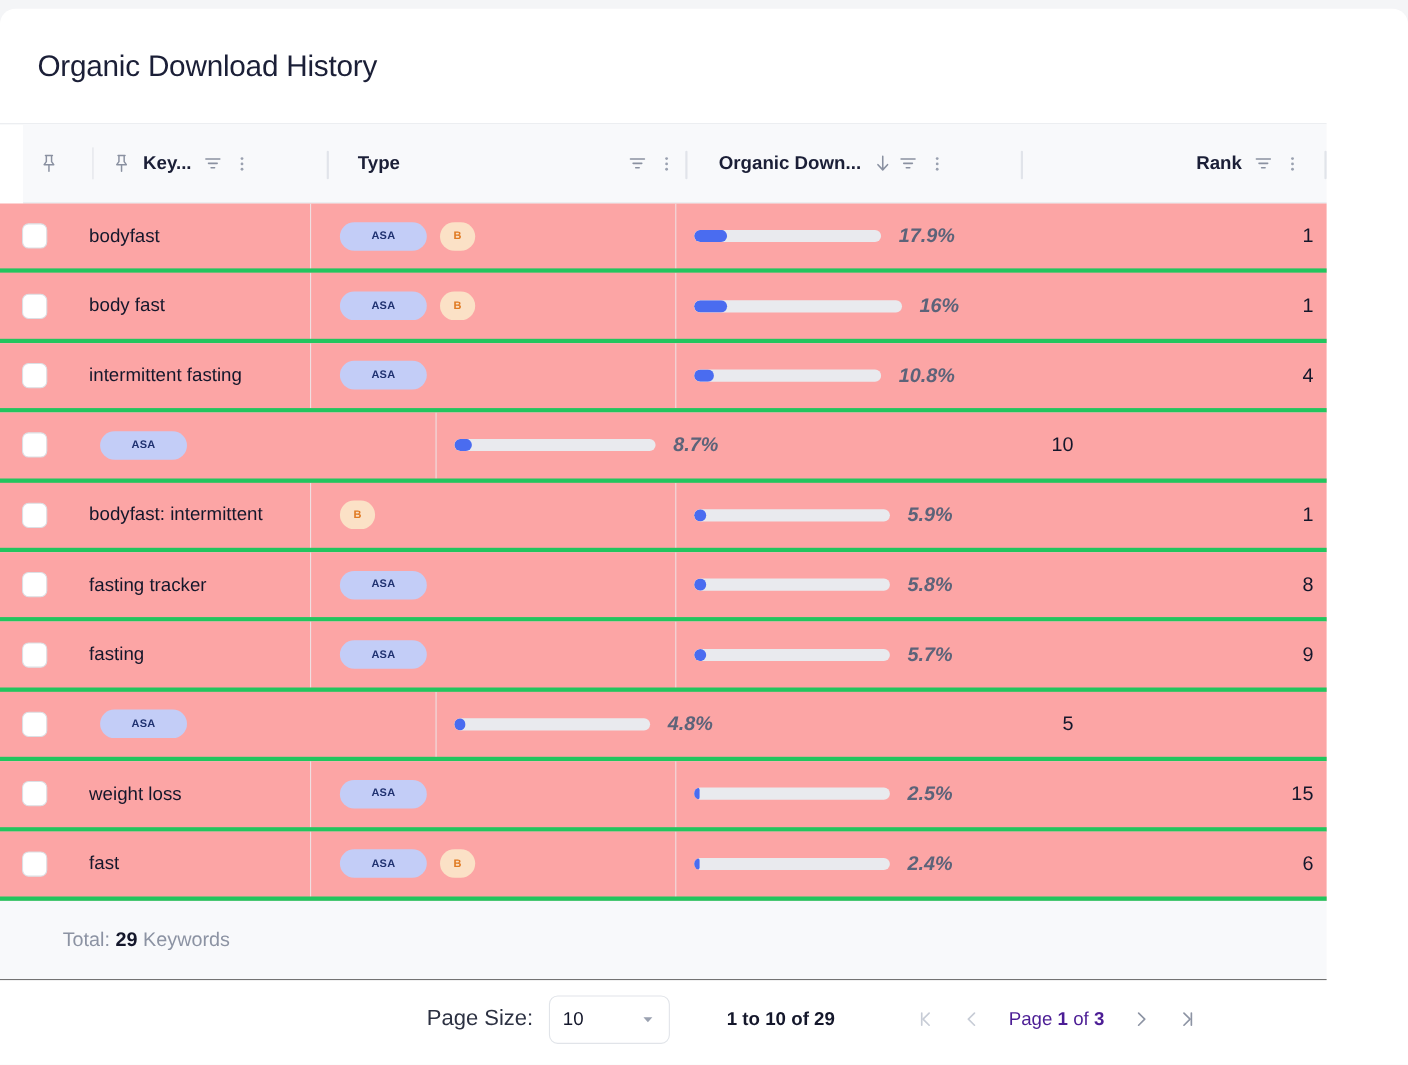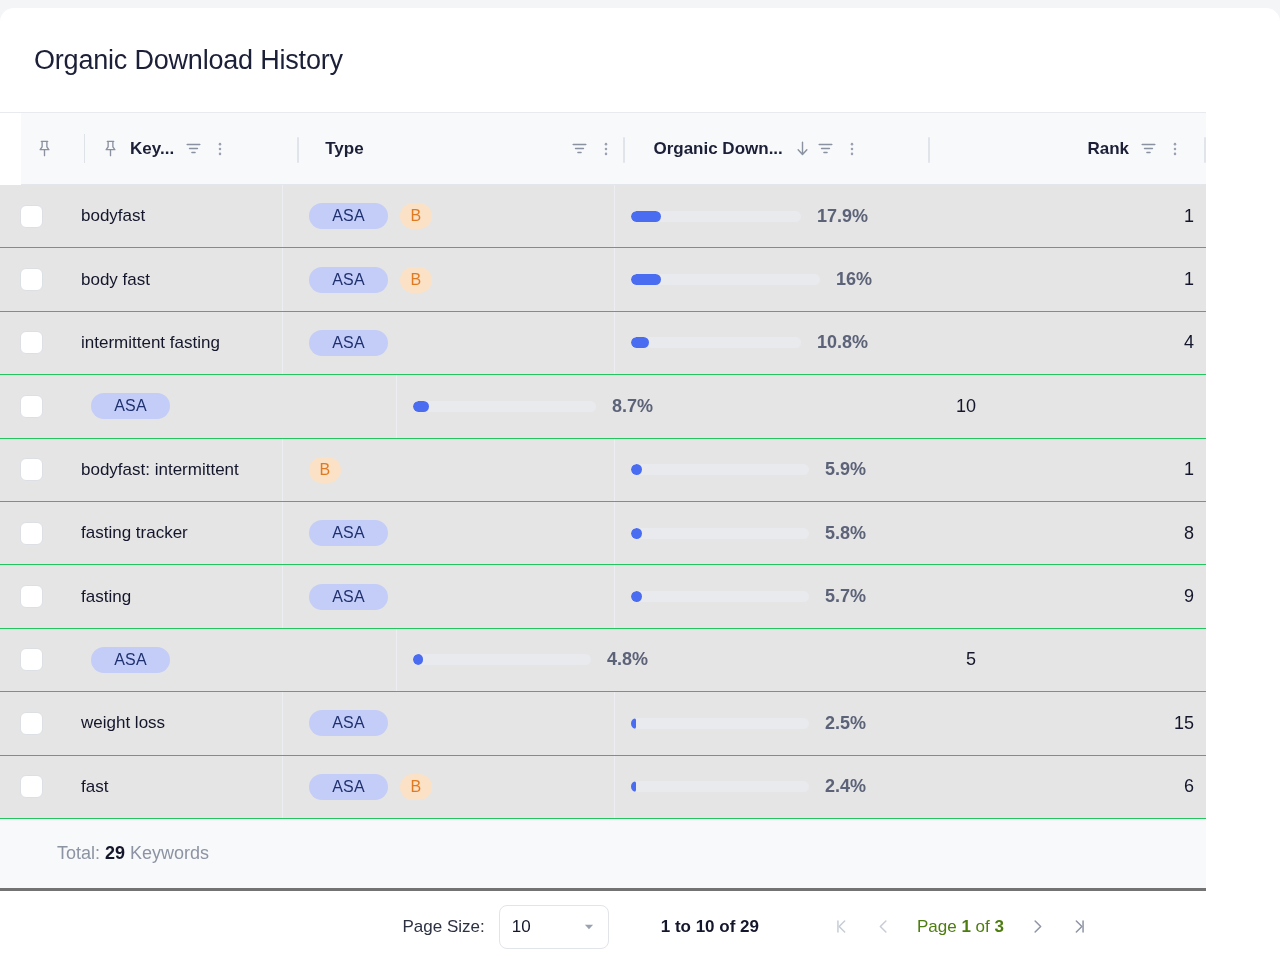--- a/index.html
+++ b/index.html
@@ -90,23 +90,23 @@
     flex: 0 0 auto;
   }
   .pin { margin-right: 10px; }
   .kicons { display: flex; align-items: center; gap: 8px; margin-left: 10px; margin-right: 10px; }
 
   
   .grid-body { }
   .row {
     display: flex;
     height: 63.4px;
-    border-bottom: 1px solid #22c55e;
-    box-sizing: border-box;
-    background: #e5e5e5;
+    border-bottom: 4px solid #22c55e;
+    box-sizing: border-box;
+    background: #fca5a5;
   }
   .cell {
     display: flex;
     align-items: center;
     box-sizing: border-box;
     position: relative;
     overflow: hidden;
   }
   .cell.sep::after {
     content: "";
@@ -138,22 +138,22 @@
     white-space: nowrap;
   }
 
   .badges { display: flex; align-items: center; gap: 12px; }
   .badge {
     display: inline-flex;
     align-items: center;
     justify-content: center;
     height: 26px;
     border-radius: 13px;
-    font-size: 16px;
-    font-weight: 400;
+    font-size: 10px;
+    font-weight: 700;
     letter-spacing: 0.2px;
   }
   .badge-asa { background: #c3cdf7; color: #1f3170; min-width: 55px; padding: 0 12px; }
   .badge-b   { background: #fbe1c6; color: #e07a22; width: 32px; }
 
   .org-wrap { display: flex; align-items: center; width: 100%; }
   .bar-track {
     height: 11px;
     border-radius: 6px;
     background: #e9eaee;
@@ -166,31 +166,32 @@
     left: 0; top: 0; bottom: 0;
     border-radius: 6px;
     background: #4a6cf0;
   }
   .pct {
     font-size: 18px;
     font-weight: 600;
     color: #5c6379;
     margin-left: 16px;
     white-space: nowrap;
+    font-style: italic;
   }
   .rank-val {
     font-size: 18px;
     color: #14172b;
   }
 
   
   .total-row {
     height: 72px;
     background: #f8f9fb;
-    border-bottom: 3px solid #737373;
+    border-bottom: 1px solid #737373;
     display: flex;
     align-items: center;
     padding-left: 57px;
     box-sizing: border-box;
     font-size: 18px;
     color: #8c93a3;
   }
   .total-row b { color: #14172b; font-weight: 700; margin: 0 5px; }
 
   
@@ -198,21 +199,21 @@
     height: 72px;
     display: flex;
     align-items: center;
     justify-content: flex-end;
     padding-right: 106px;
     box-sizing: border-box;
     background: #fff;
     width: 1206px;
   }
   .pg-label {
-    font-size: 17px;
+    font-size: 20px;
     color: #2c3142;
     margin-right: 14px;
   }
   .select {
     width: 110px;
     height: 44px;
     border: 1px solid #e1e4e9;
     border-radius: 8px;
     display: flex;
     align-items: center;
@@ -226,21 +227,21 @@
   .pg-nav { display: flex; align-items: center; }
   .pg-btn {
     width: 42px;
     height: 42px;
     display: flex;
     align-items: center;
     justify-content: center;
   }
   .page-of {
     font-size: 17px;
-    color: #4d7c0f;
+    color: #4c1d95;
     margin: 0 12px;
     white-space: nowrap;
     text-align: center;
   }
   .page-of b { font-weight: 700; }
 
   .resize-handle {
     position: absolute;
     right: 0;
     top: 24px;

